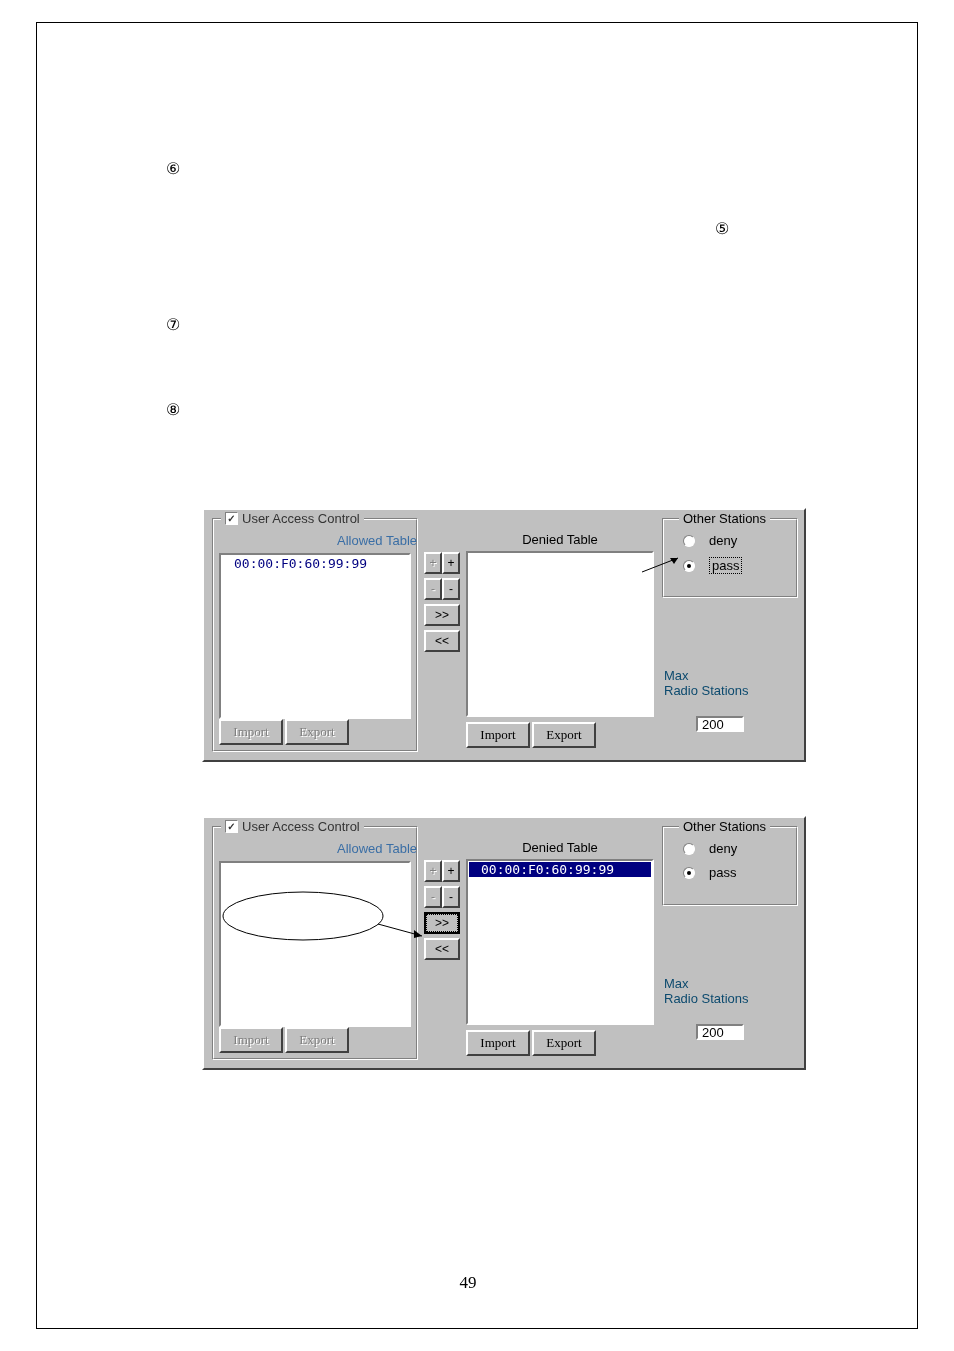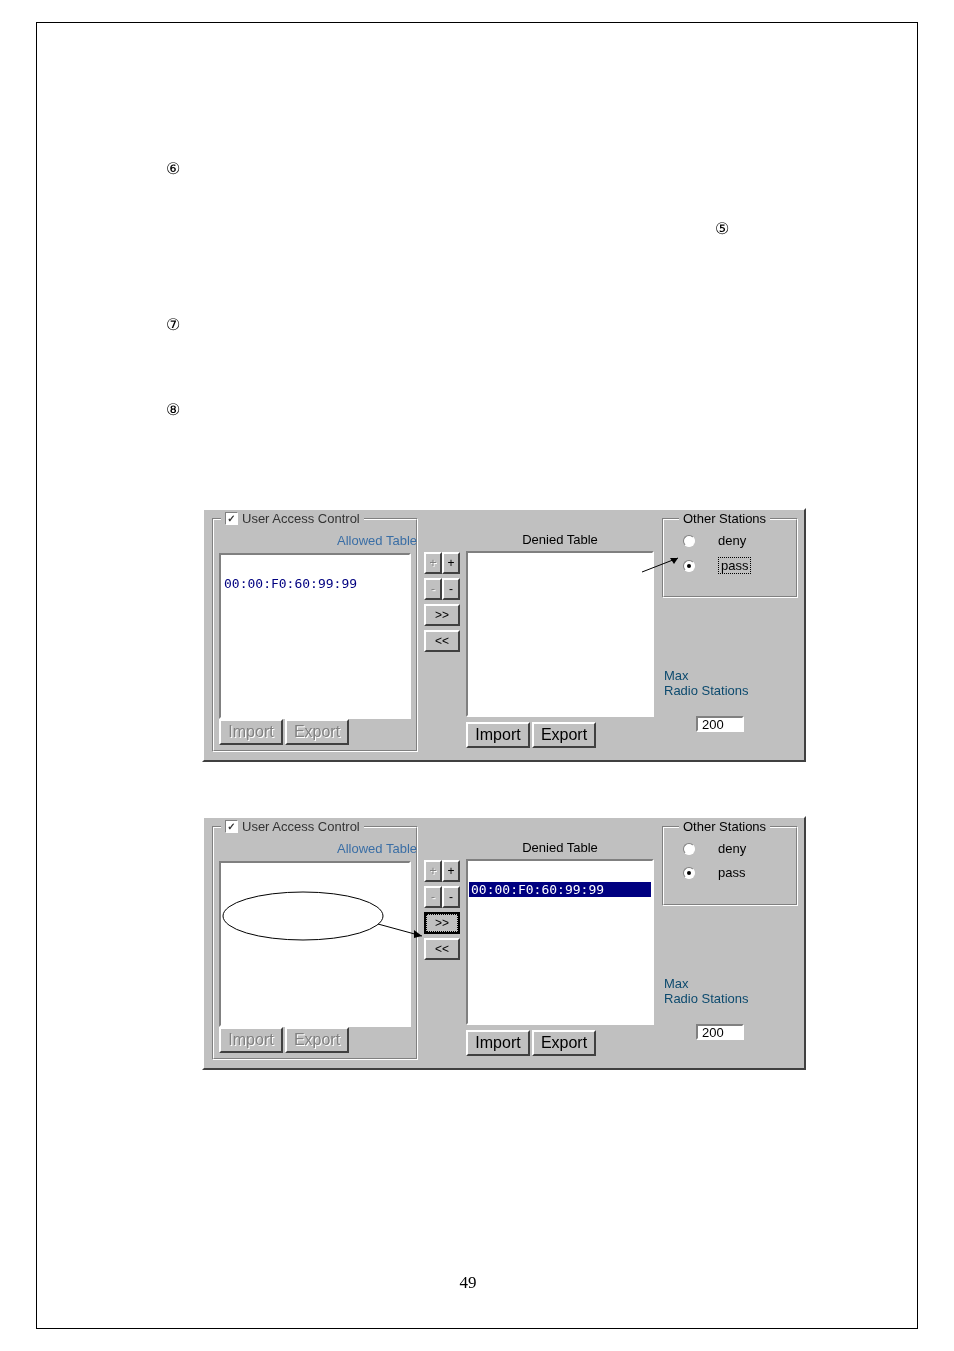--- a/index.html
+++ b/index.html
@@ -105,41 +105,41 @@
       height: 166px;
       background: #fff;
       border: 2px solid;
       border-color: #808080 #fff #fff #808080;
       font-family: monospace;
       font-size: 13px;
       padding: 1px;
       overflow: hidden;
     }
     .listbox-item {
-      padding: 0 2px;
+      padding: 0 12px;
       color: #000080;
       white-space: nowrap;
-      margin-top: 20px;
     }
     .listbox-item.selected {
       background: #000080;
       color: #fff;
     }
     
     .btn {
       position: absolute;
       height: 22px;
       background: #c0c0c0;
       border: 2px solid;
       border-color: #fff #404040 #404040 #fff;
-      font-size: 16px;
+      font-size: 13px;
       display: flex;
       align-items: center;
       justify-content: center;
       cursor: pointer;
+      font-family: Liberation Serif, serif;
     }
     .btn.disabled {
       color: #808080;
       text-shadow: 1px 1px 0 #fff;
     }
     
     .import-btn-l { bottom: 6px; left: 6px; width: 64px; height: 26px;}
     .export-btn-l { bottom: 6px; left: 72px; width: 64px; height: 26px;}
     
     .mid-col {
@@ -240,21 +240,21 @@
       padding: 0 4px;
       font-size: 13px;
       color: #000;
       margin-left: 8px;
     }
     .radio-row {
       position: absolute;
       left: 20px;
       display: flex;
       align-items: center;
-      gap: 23px;
+      gap: 14px;
       font-size: 13px;
     }
     .radio-row.r1 { top: 14px; }
     .radio-row.r2 { top: 38px; }
     .radio-circle {
       width: 12px;
       height: 12px;
       border-radius: 50%;
       background: #fff;
       border: 1px solid;

